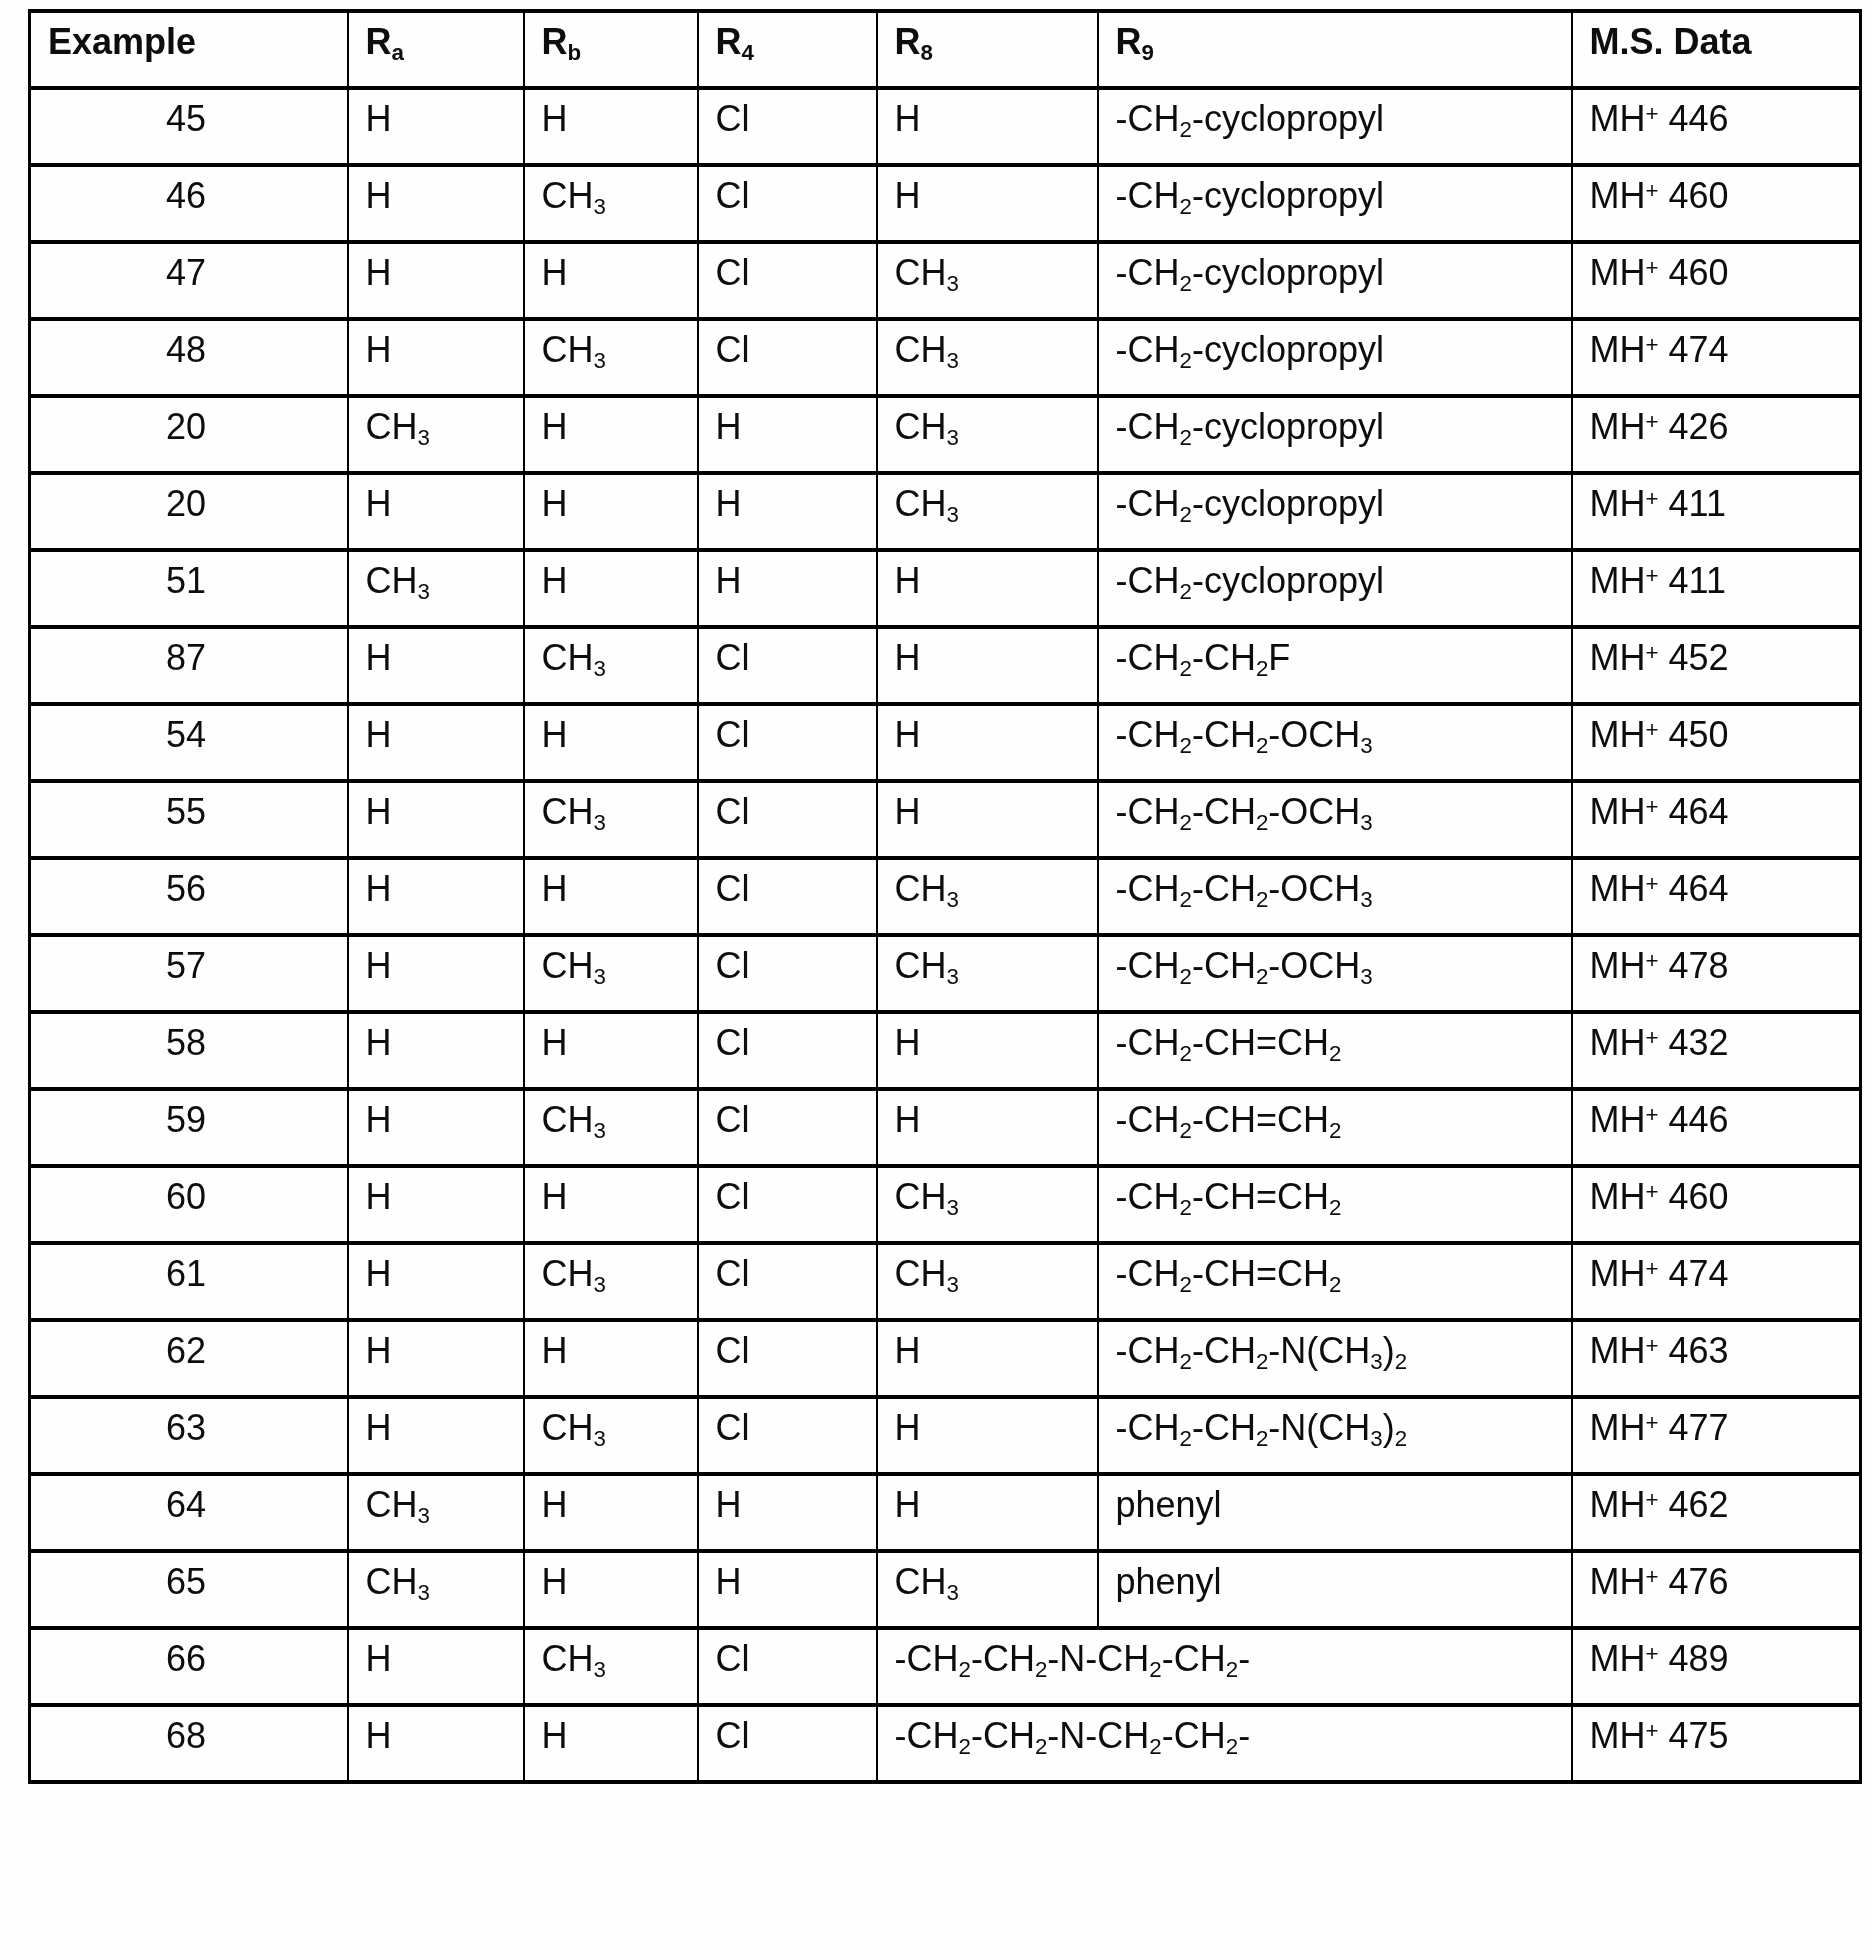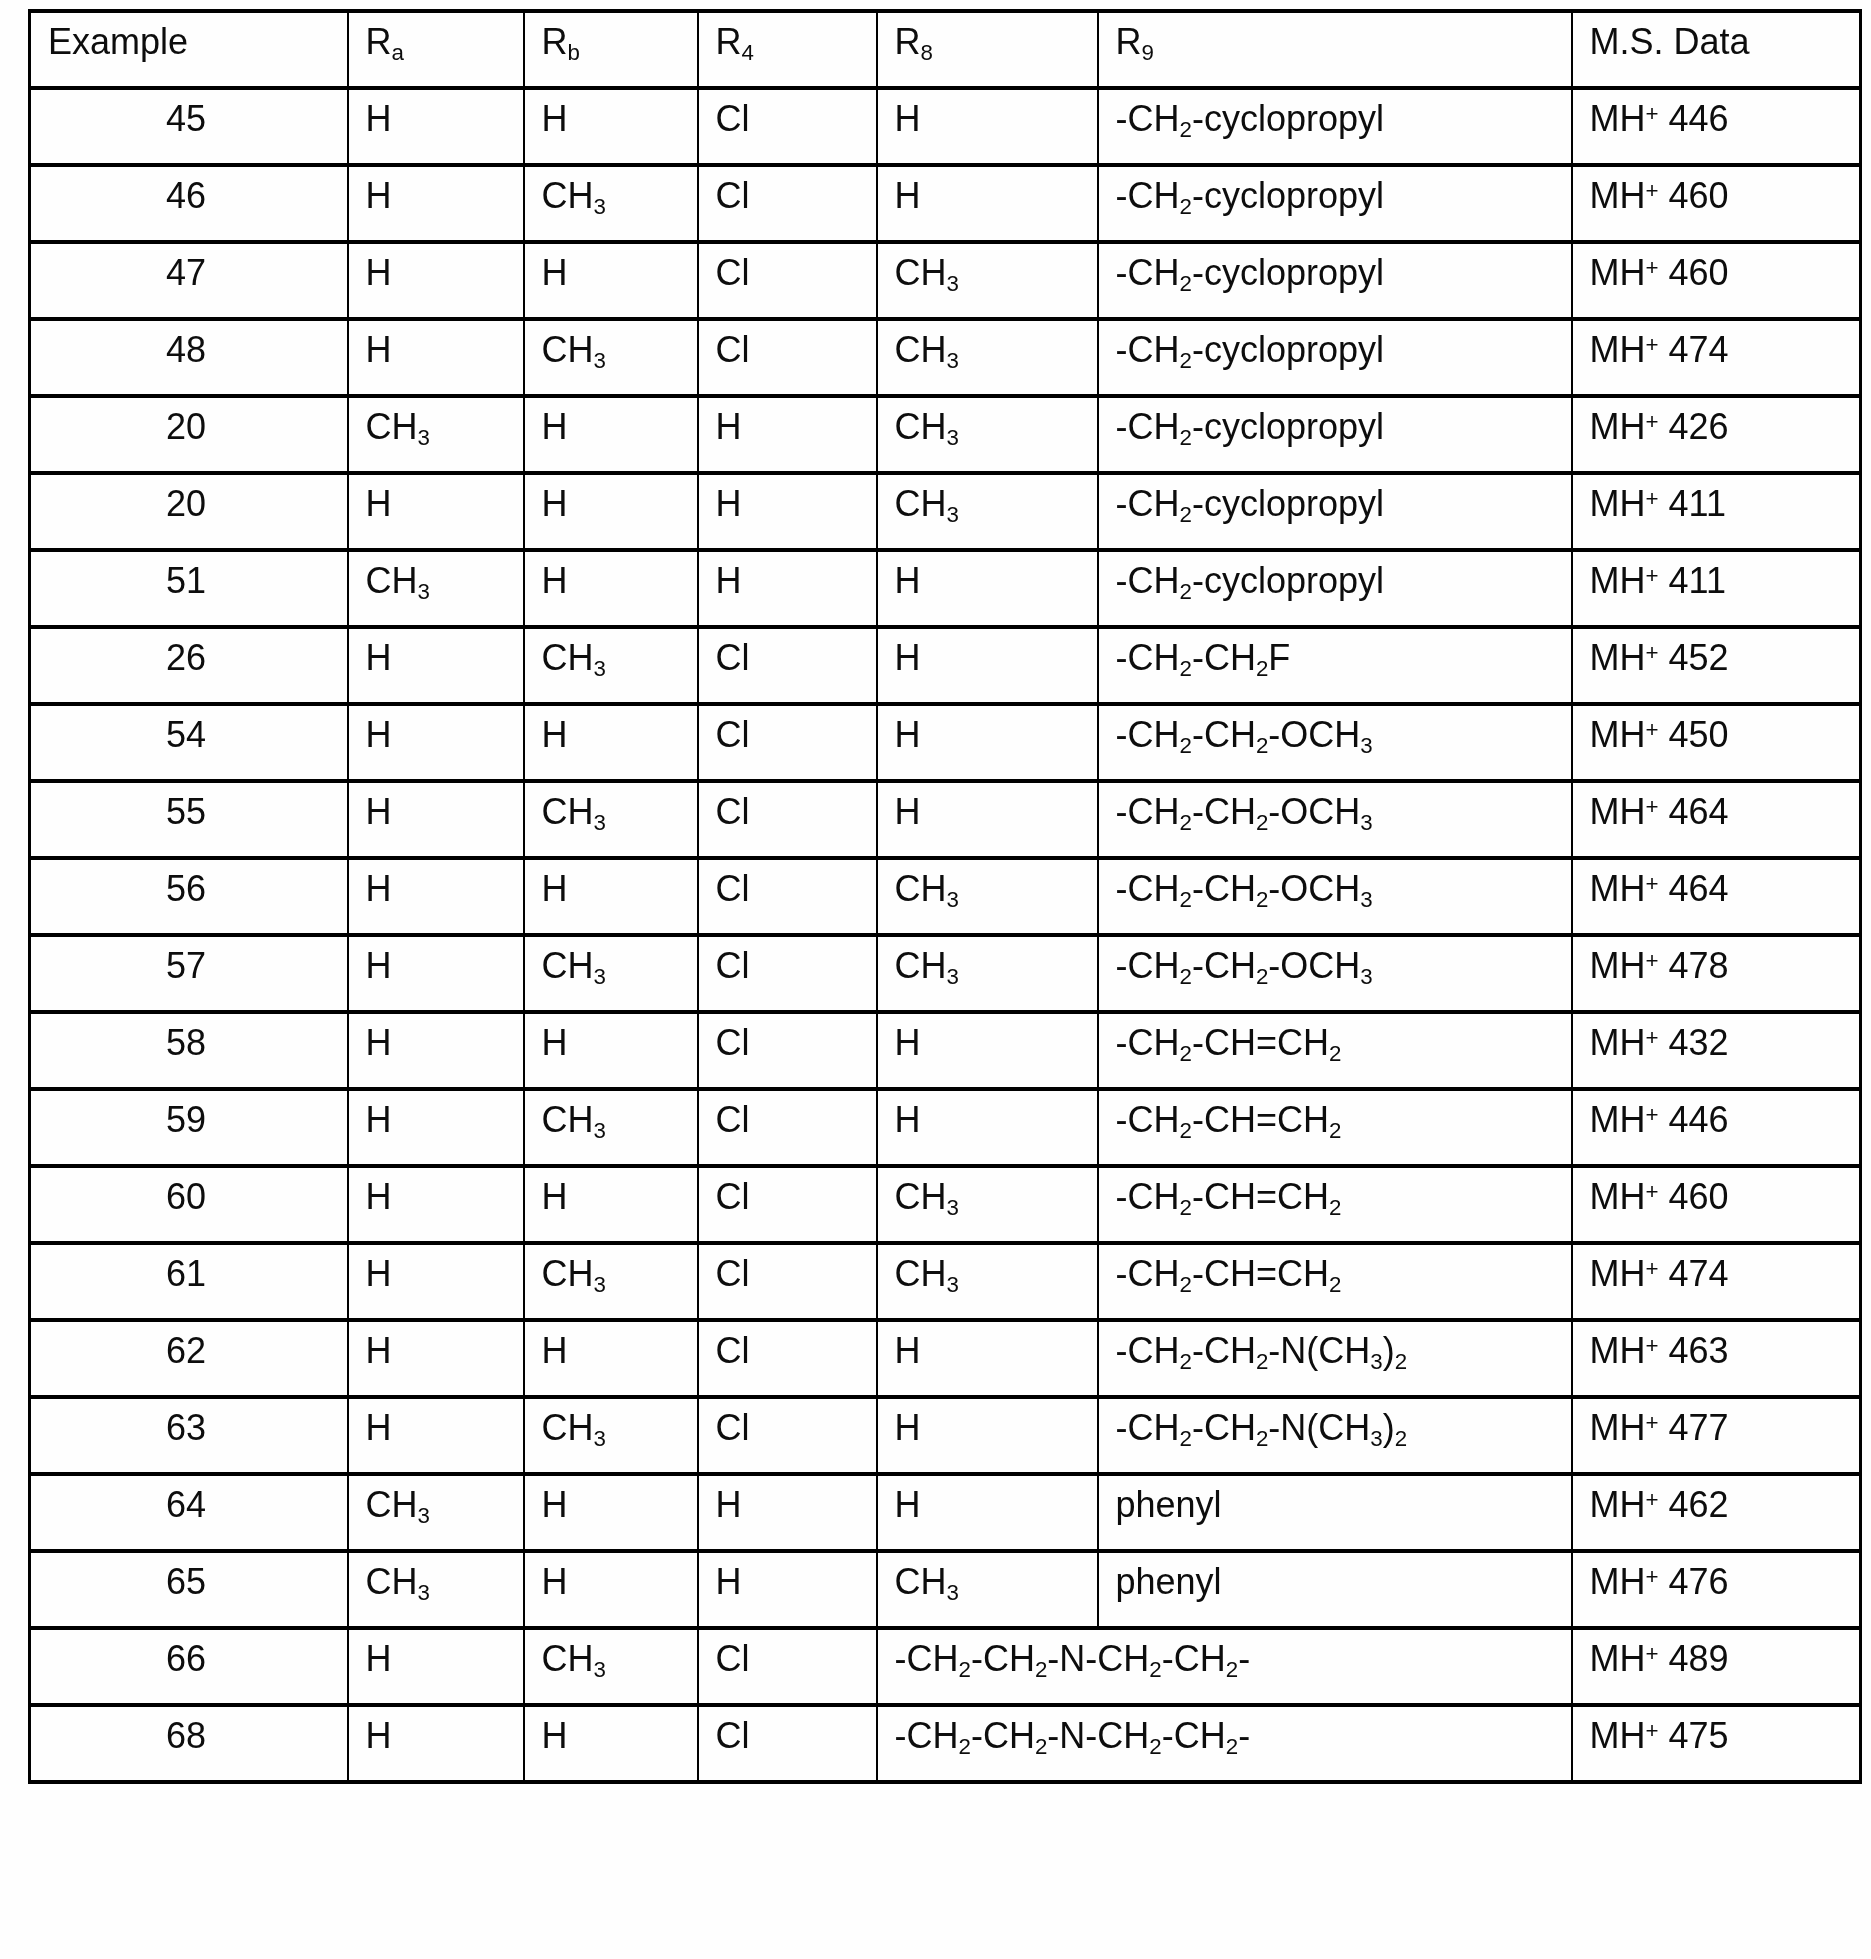--- a/index.html
+++ b/index.html
@@ -28,21 +28,21 @@
     font-weight: 400;
     vertical-align: top;
     text-align: left;
     padding: 8.5px 5.6px 5.6px 17px;
     line-height: 1.12;
     white-space: nowrap;
     overflow: hidden;
   }
   thead tr { height: 77px; }
   tbody tr { height: 77px; }
-  th { font-weight: 400; }
+  th { font-weight: 700; }
   td.cell-example { text-align: center; padding-left: 0; }
   sub { font-size: 0.62em; line-height: 0; position: relative; top: 0.28em; vertical-align: baseline; }
   sup { font-size: 0.62em; line-height: 0; position: relative; top: -0.45em; vertical-align: baseline; }
   col.c-example { width: 318px; }
   col.c-ra { width: 176px; }
   col.c-rb { width: 174px; }
   col.c-r4 { width: 179px; }
   col.c-r8 { width: 221px; }
   col.c-r9 { width: 474px; }
   col.c-ms { width: 289px; }
@@ -130,21 +130,21 @@
         <tr>
           <td class="cell-example">51</td>
           <td>CH<sub>3</sub></td>
           <td>H</td>
           <td>H</td>
           <td>H</td>
           <td>-CH<sub>2</sub>-cyclopropyl</td>
           <td>MH<sup>+</sup> 411</td>
         </tr>
         <tr>
-          <td class="cell-example">26</td>
+          <td class="cell-example">87</td>
           <td>H</td>
           <td>CH<sub>3</sub></td>
           <td>Cl</td>
           <td>H</td>
           <td>-CH<sub>2</sub>-CH<sub>2</sub>F</td>
           <td>MH<sup>+</sup> 452</td>
         </tr>
         <tr>
           <td class="cell-example">54</td>
           <td>H</td>

